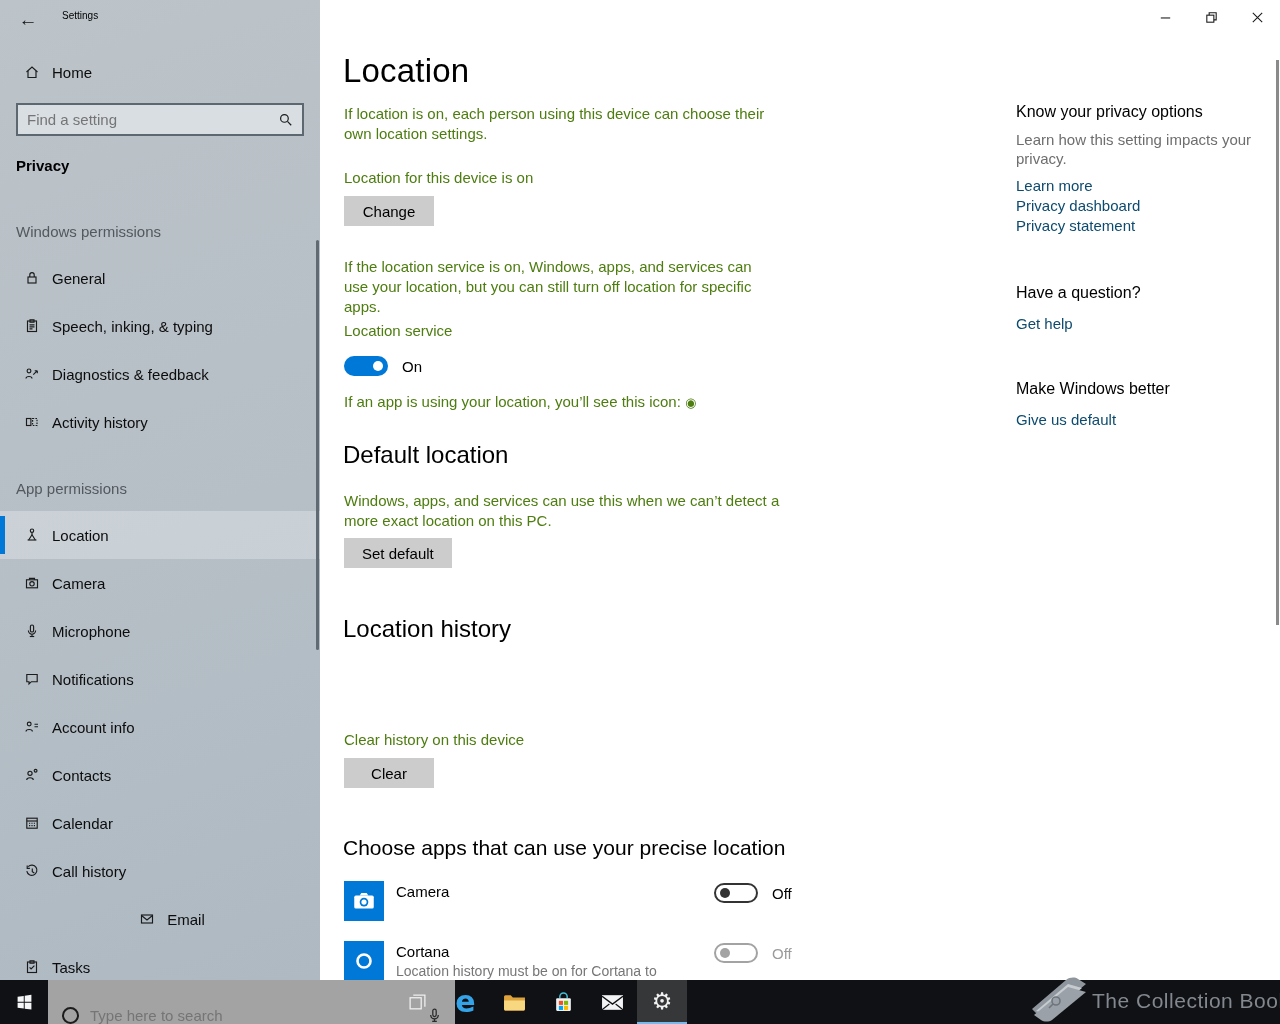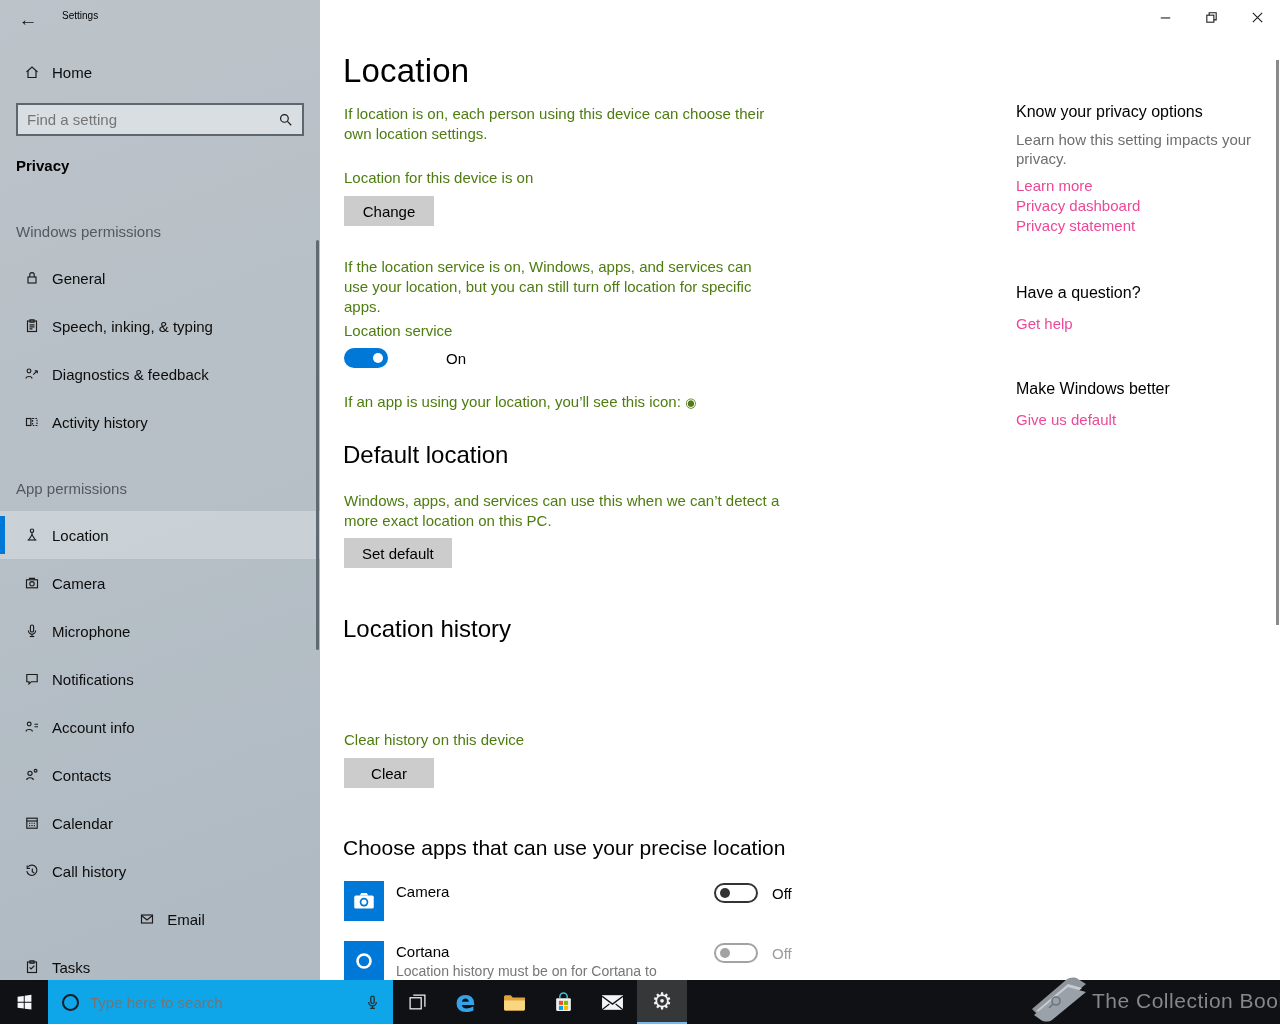--- a/index.html
+++ b/index.html
@@ -50,27 +50,27 @@
   .app-tile { position:absolute; left:0; top:0; width:40px; height:40px; background:#0078d7; display:flex; align-items:center; justify-content:center; }
   .app-name { position:absolute; left:52px; top:2px; font-size:15px; }
   .app-sub { position:absolute; left:52px; top:22px; font-size:14px; color:#767676; white-space:nowrap; }
   .app-toggle { position:absolute; left:370px; top:2px; display:flex; align-items:center; }
 
   
   .aside { position:absolute; left:1016px; top:0; width:250px; }
   .aside-block { position:absolute; left:0; width:250px; }
   .aside-title { font-size:16px; color:#000; margin-bottom:9px; }
   .aside-desc { font-size:15px; line-height:19px; color:#6e6e6e; margin-bottom:8px; }
-  .aside-link { font-size:15px; line-height:20px; color:#ec4899; cursor:pointer; }
+  .aside-link { font-size:15px; line-height:20px; color:#0c4a6e; cursor:pointer; }
   .content-scroll { position:absolute; left:1276px; top:60px; width:3px; height:565px; background:#8a8a8a; }
 
   
   .taskbar { position:absolute; left:0; top:980px; width:1280px; height:44px; background:#101114; }
   .tb-btn { position:absolute; top:0; height:44px; display:flex; align-items:center; justify-content:center; }
-  .tb-search { position:absolute; left:48px; top:0; width:345px; height:44px; background:#0ea5e9; display:flex; align-items:center; }
+  .tb-search { position:absolute; left:48px; top:0; width:407px; height:44px; background:#a3a3a3; display:flex; align-items:flex-end; }
   .cortana-ring { width:17px; height:17px; border:2.5px solid #1c1c1c; border-radius:50%; margin-left:14px; }
   .tb-search input { flex:1; border:none; background:transparent; outline:none; font-size:15px; color:#454545; padding-left:11px; font-family:inherit; }
   .tb-search .mic { margin-right:12px; }
   .tb-app.active { background:rgba(255,255,255,0.16); border-bottom:2px solid #76b9ed; }
   .edge-e { color:#35a3e8; font-size:30px; font-weight:bold; font-family:"DejaVu Sans",sans-serif; line-height:30px; }
   .gear-glyph { color:#f2f2f2; font-size:23px; font-family:"DejaVu Sans",sans-serif; }
   .tray { position:absolute; right:0; top:0; height:44px; z-index:2; }
 
   
   .watermark { position:absolute; left:1022px; top:971px; z-index:1; display:flex; align-items:flex-start; }
@@ -275,21 +275,21 @@
       </div>
   </div>
 
   <div class="h1">Location</div>
   <p class="body-text" style="left:344px; top:104px; width:432px;">If location is on, each person using this device can choose their own location settings.</p>
   <div class="body-text" style="left:344px; top:168px;">Location for this device is on</div>
   <button class="btn" style="left:344px; top:196px; min-width:90px;">Change</button>
 
   <p class="body-text" style="left:344px; top:257px; width:436px;">If the location service is on, Windows, apps, and services can use your location, but you can still turn off location for specific apps.</p>
   <div class="body-text" style="left:344px; top:321px;">Location service</div>
-  <div class="toggle-row" style="left:344px; top:348px;gap:44px;">
+  <div class="toggle-row" style="left:344px; top:356px;">
     <div class="toggle on"></div>
     <span class="toggle-state">On</span>
   </div>
   <div class="body-text" style="left:344px; top:392px;">
     <span>If an app is using your location, you’ll see this icon:</span>
     <span style="font-size:13px;">◉</span>
   </div>
 
   <div class="h2" style="left:343px; top:441px;">Default location</div>
   <p class="body-text" style="left:344px; top:491px; width:436px;">Windows, apps, and services can use this when we can’t detect a more exact location on this PC.</p>

